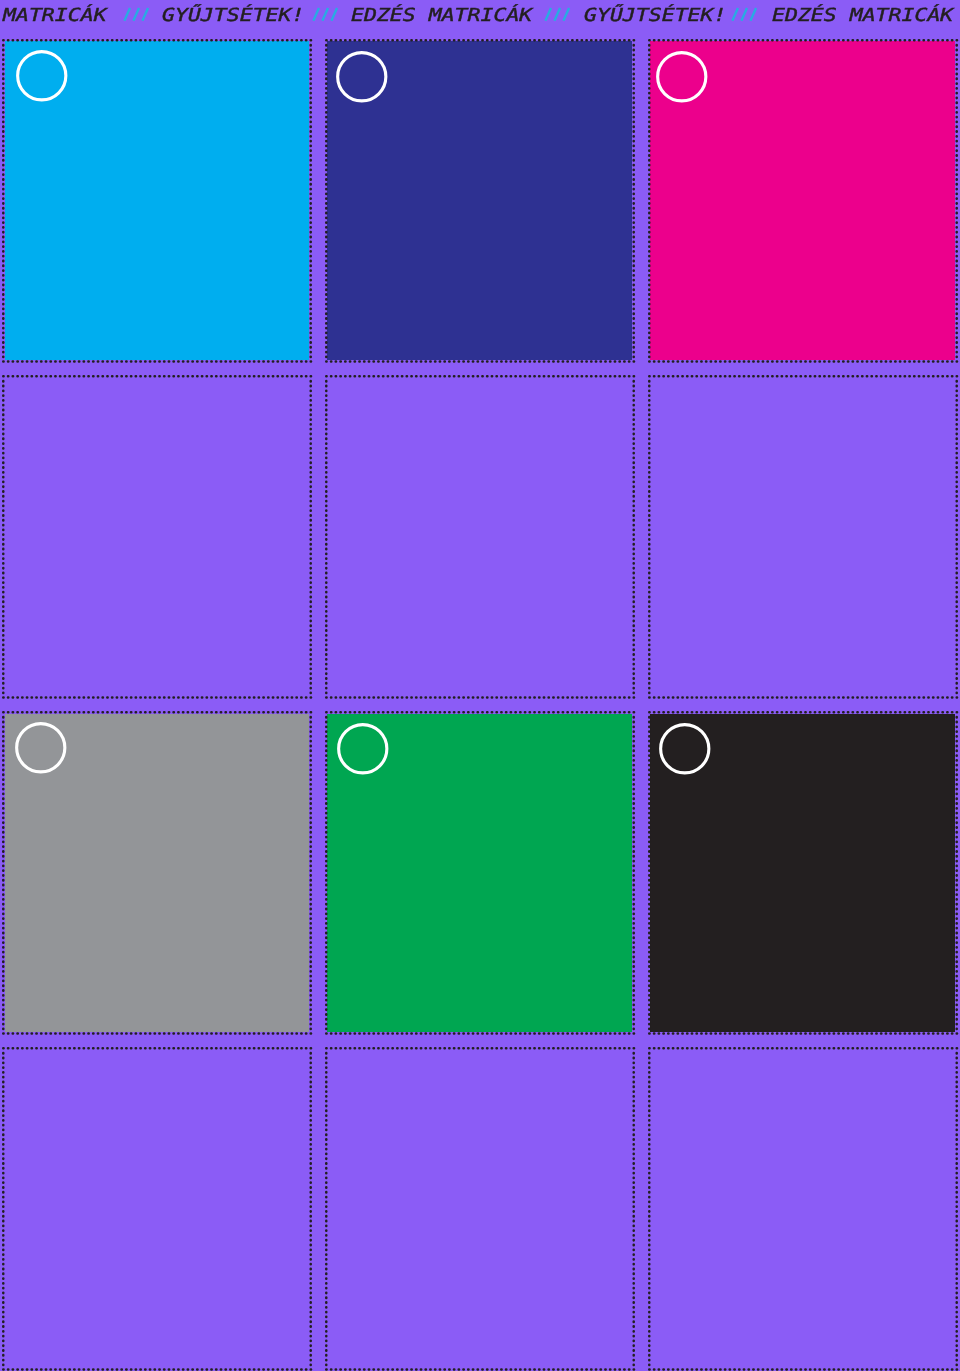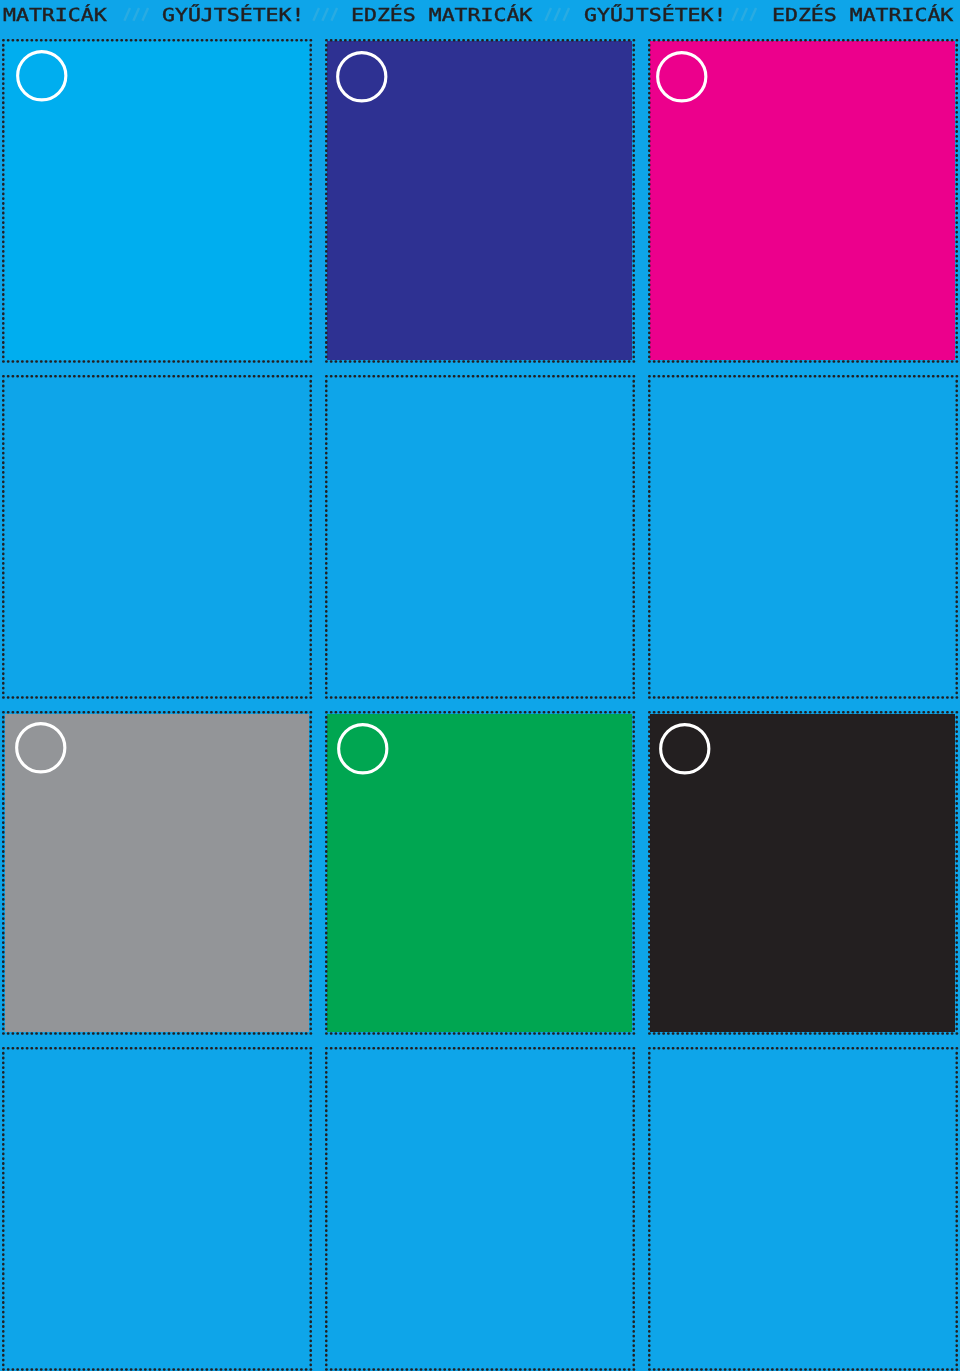--- a/index.html
+++ b/index.html
@@ -1,20 +1,20 @@
 <!DOCTYPE html>
 <html><head>
 <meta charset="utf-8">
 <title>Matricak sticker sheet</title>
 <style>
   html,body{margin:0;padding:0;background:#ffffff;}
   body{width:960px;height:1371px;overflow:hidden;
        font-family:"DejaVu Sans Mono","Liberation Mono",monospace;}
 
-  .page{position:relative;width:960px;height:1371px;background:#0ea5e9;}
+  .page{position:relative;width:960px;height:1371px;background:#8b5cf6;font-style:italic;}
 
   
   .header{position:absolute;left:0;top:0;width:960px;height:32px;}
   .hword{position:absolute;top:5.9px;font-size:18px;line-height:20px;letter-spacing:0;
          color:#231f20;white-space:pre;
          font-family:"DejaVu Sans Mono","Liberation Mono",monospace;
          -webkit-font-smoothing:antialiased;text-rendering:geometricPrecision;
          -webkit-text-stroke:0.45px #231f20;
          transform:scaleX(1.195) translateZ(0);transform-origin:left top;}
   .hslash{position:absolute;top:0;left:0;}

